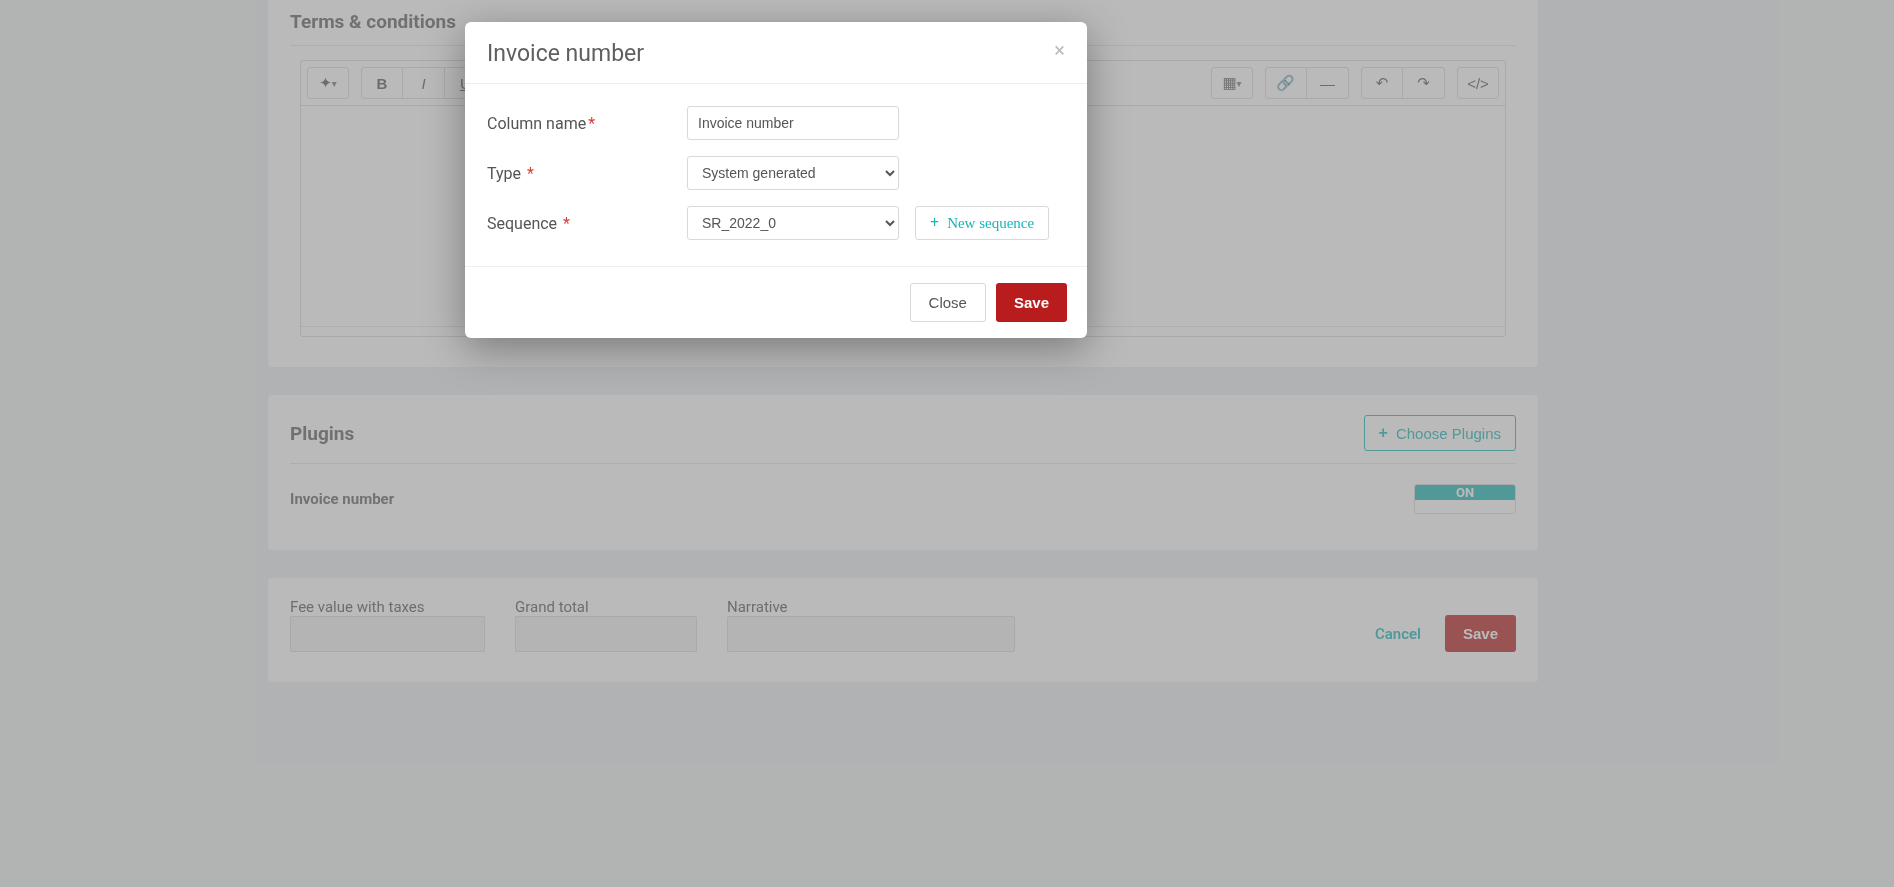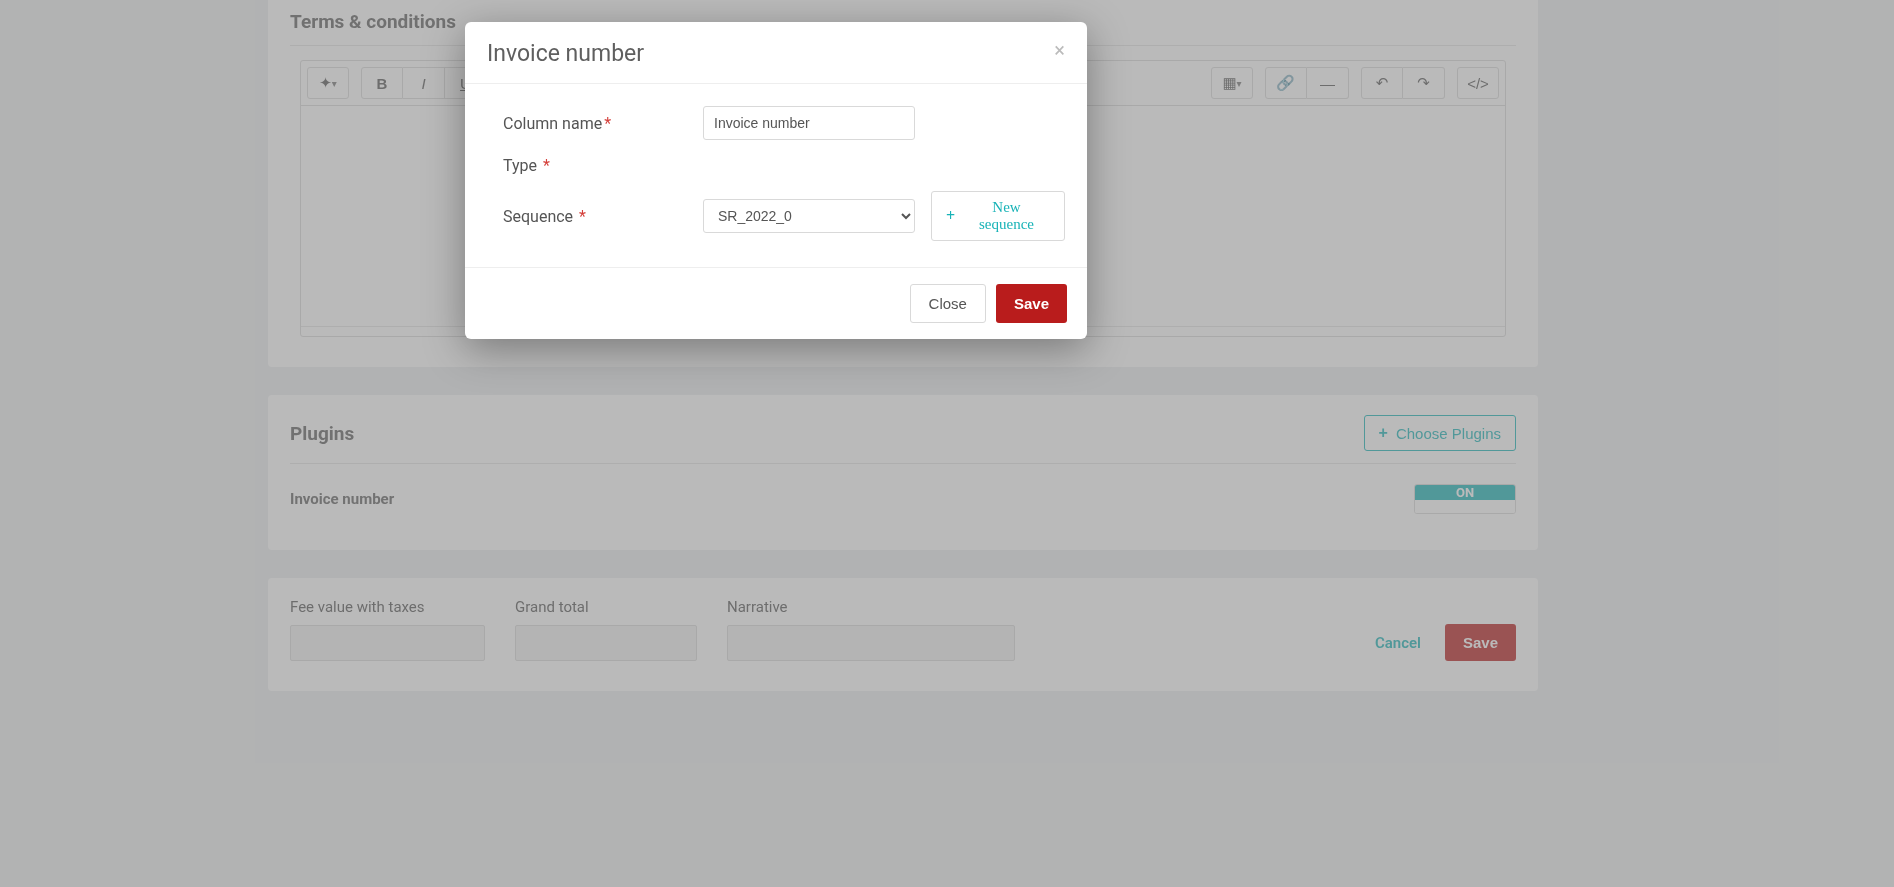--- a/index.html
+++ b/index.html
@@ -154,21 +154,21 @@
   .toggle .off {
     flex: 1;
     background: #fff;
   }
   
   .summary-row {
     display: flex;
     gap: 30px;
     align-items: flex-end;
   }
-  .summary-field { display:flex; flex-direction:column; gap:9px;}
+  .summary-field { display:flex; flex-direction:column; gap:0;}
   .summary-field label { color:#555; font-size:15px;}
   .summary-field input {
     height: 36px;
     border: 1px solid #d9d9d9;
     background: #f2f2f2;
     border-radius: 2px;
     padding: 0 10px;
   }
   .summary-field.sm input{ width:195px;}
   .summary-field.md input{ width:182px;}
@@ -191,21 +191,21 @@
   }
   .modal-head {
     padding: 18px 22px 16px 22px;
     border-bottom: 1px solid #eee;
     display:flex;
     justify-content:space-between;
     align-items:flex-start;
   }
   .modal-title { font-size: 23px; color:#5f5f5f; }
   .modal-close { color:#bbb; font-size:20px; cursor:pointer; line-height:1; }
-  .modal-body { padding: 22px 22px 10px 38px; }
+  .modal-body { padding: 22px 22px 10px 22px; }
   .form-row {
     display:flex;
     align-items:center;
     margin-bottom: 16px;
   }
   .form-label {
     width: 200px;
     color:#555;
     font-size:16px;
   }
@@ -343,20 +343,23 @@
       <div class="form-row">
         <div class="form-label">
           <span>Column name</span><span class="req">*</span>
         </div>
         <input class="form-input" type="text" value="Invoice number" style="">
       </div>
       <div class="form-row">
         <div class="form-label">
           <span>Type</span> <span class="req">*</span>
         </div>
+        <select class="form-select">
+          <option>System generated</option>
+        </select>
       </div>
       <div class="form-row">
         <div class="form-label">
           <span>Sequence</span> <span class="req">*</span>
         </div>
         <select class="form-select">
           <option>SR_2022_0</option>
         </select>
         <button class="new-seq-btn">
           <span class="plus-icon"></span>

